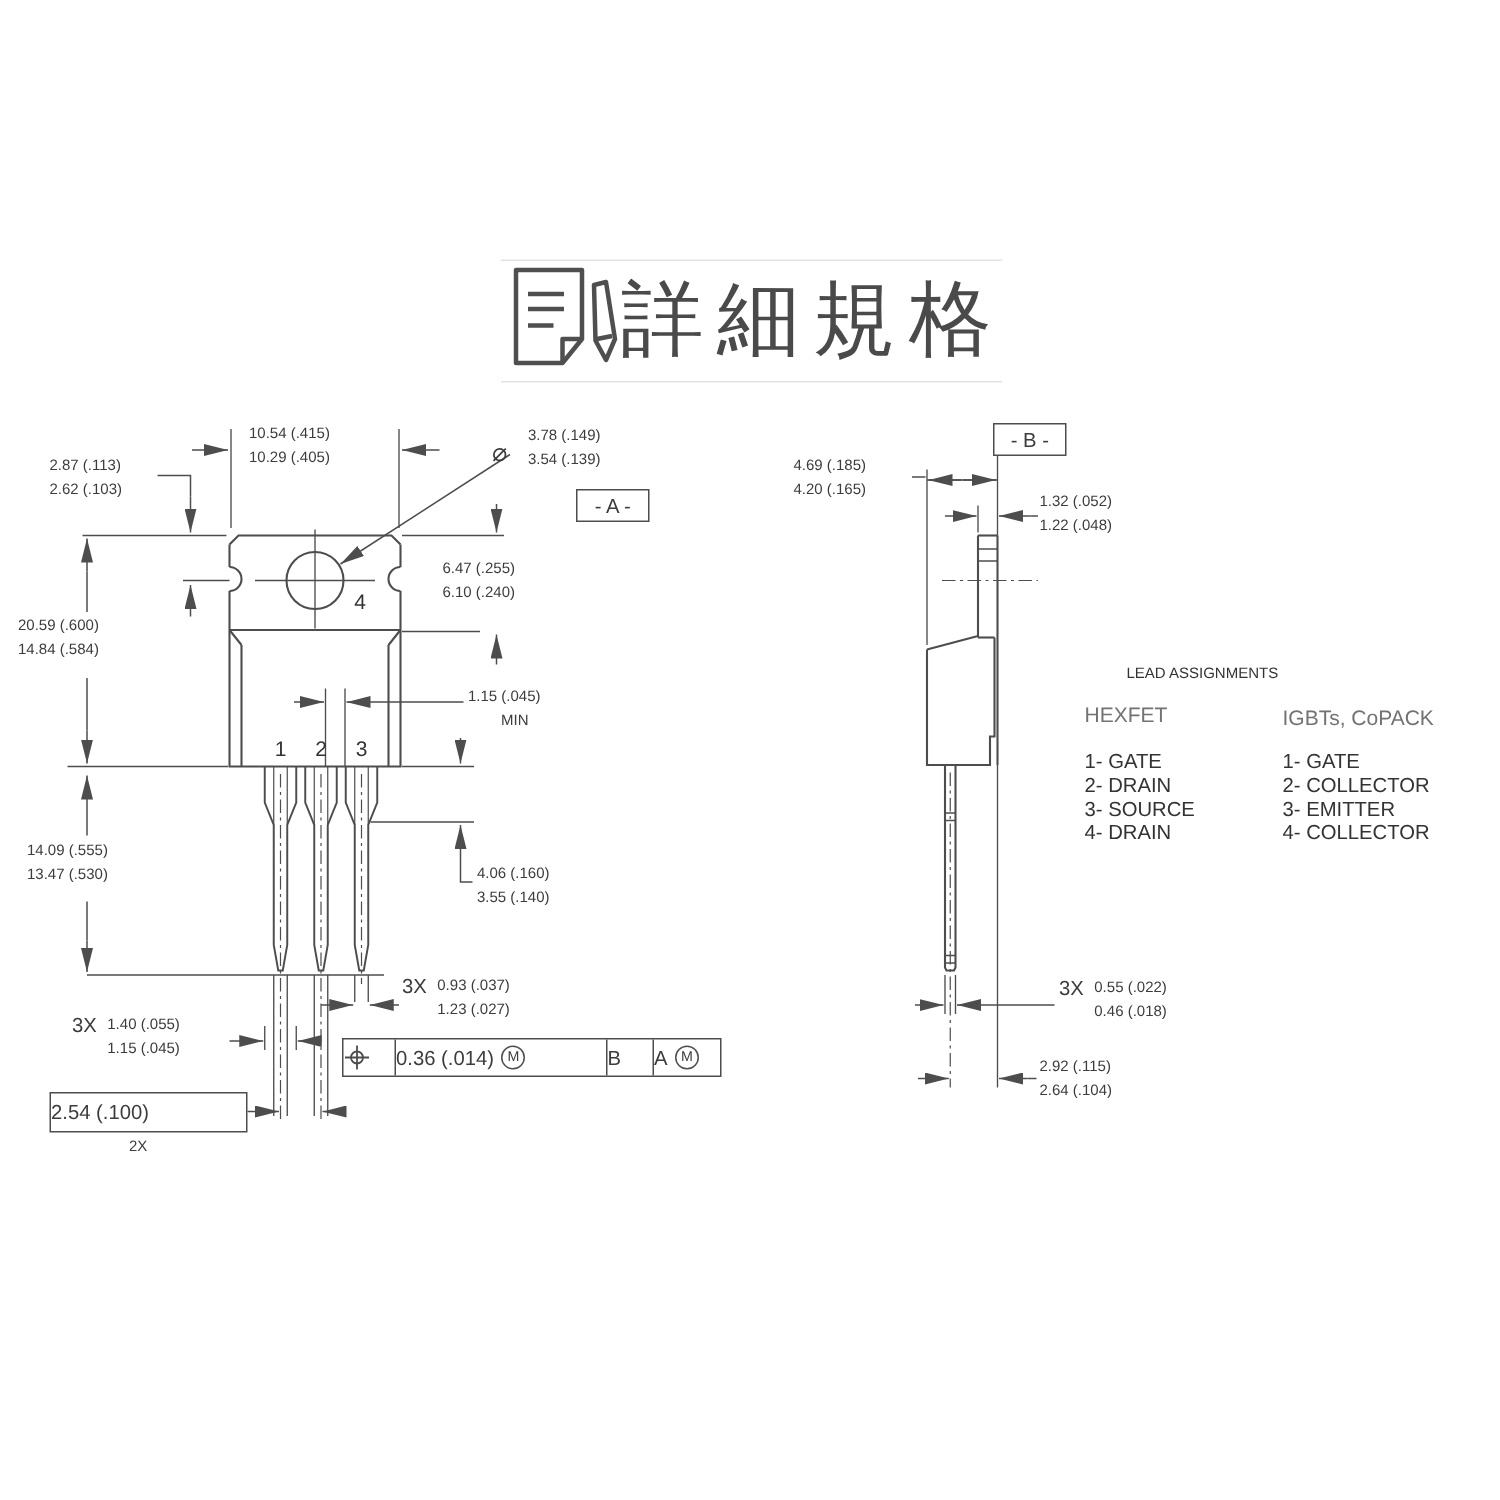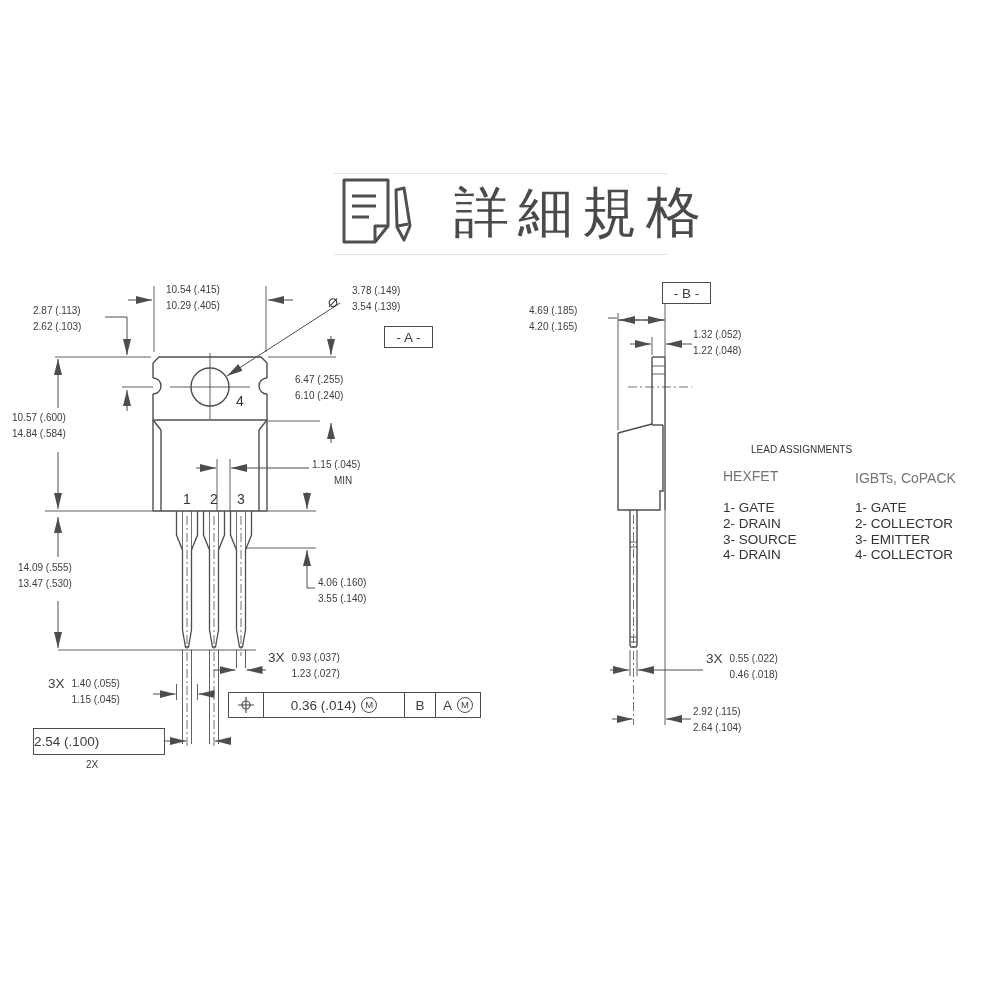--- a/index.html
+++ b/index.html
@@ -9,27 +9,27 @@
   .txt{position:absolute;white-space:nowrap;font-size:10px;line-height:15.5px;color:#3c3c3c;}
   .txt.bgw{background:#fff;padding:0 2px;}
   .pin{position:absolute;width:14px;text-align:center;font-size:14px;color:#333;}
   .datumbox{position:absolute;width:47px;height:20px;border:1.2px solid #4d4d4d;background:#fff;
             display:flex;align-items:center;justify-content:center;font-size:13.5px;}
   .basicbox{position:absolute;width:130px;height:25px;border:1.2px solid #4d4d4d;background:#fff;
             display:flex;align-items:center;font-size:13.5px;}
   .qtydim{position:absolute;display:flex;align-items:flex-start;gap:7px;}
   .qtydim .q{font-size:13.5px;}
   .fcf{position:absolute;display:flex;height:24px;border:1.2px solid #4d4d4d;background:#fff;}
-  .fcf .cell{display:flex;align-items:center;justify-content:center;border-left:1.2px solid #4d4d4d;
+  .fcf .cell{display:flex;align-items:center;justify-content:flex-start;border-left:1.2px solid #4d4d4d;
              font-size:13.5px;gap:5px;}
   .fcf .cell:first-child{border-left:none;}
   .mcircle{display:inline-flex;align-items:center;justify-content:center;width:14px;height:14px;
            border:1px solid #4d4d4d;border-radius:50%;font-size:9.5px;line-height:1;}
   .title-wrap{position:absolute;left:336px;top:176px;display:flex;align-items:center;}
-  .title-text{font-size:55px;letter-spacing:9px;color:#4a4a4a;line-height:1.1;margin-left:40px;}
+  .title-text{font-size:55px;letter-spacing:9px;color:#4a4a4a;line-height:1.1;}
   .hdr-rule{position:absolute;left:334px;width:334px;height:1px;background:#e3e3e3;}
   .la-title{position:absolute;font-size:10px;color:#333;}
   .la-head{position:absolute;font-size:14px;color:#737373;}
   .la-list{position:absolute;font-size:13.5px;line-height:15.8px;color:#333;}
 </style>
 </head>
 <body>
 
 <div id="stage">
 
@@ -183,21 +183,21 @@
 
   <div class="txt" style="left:166px;top:282px">
     <div>10.54 (.415)</div>
       <div>10.29 (.405)</div>
   </div>
   <div class="txt" style="left:33px;top:303px">
     <div>2.87 (.113)</div>
       <div>2.62 (.103)</div>
   </div>
   <div class="txt bgw" style="left:10px;top:410px">
-    <div>10.57 (.600)</div>
+    <div>20.59 (.600)</div>
       <div>14.84 (.584)</div>
   </div>
   <div class="txt bgw" style="left:16px;top:560px">
     <div>14.09 (.555)</div>
       <div>13.47 (.530)</div>
   </div>
   <span class="txt" style="left:328px;top:294px;font-size:17px">⌀</span>
   <div class="txt" style="left:352px;top:283px">
     <div>3.78 (.149)</div>
       <div>3.54 (.139)</div>

